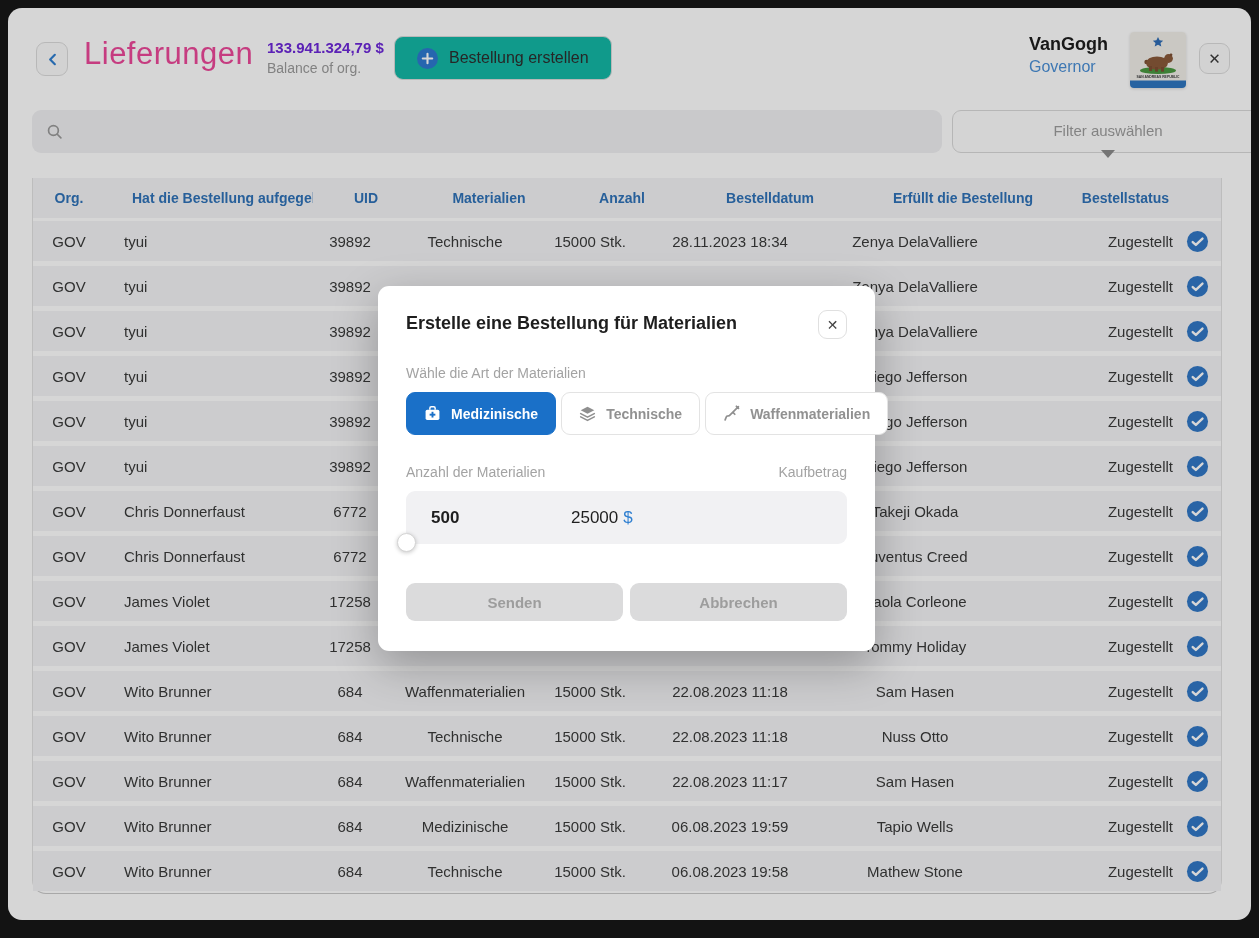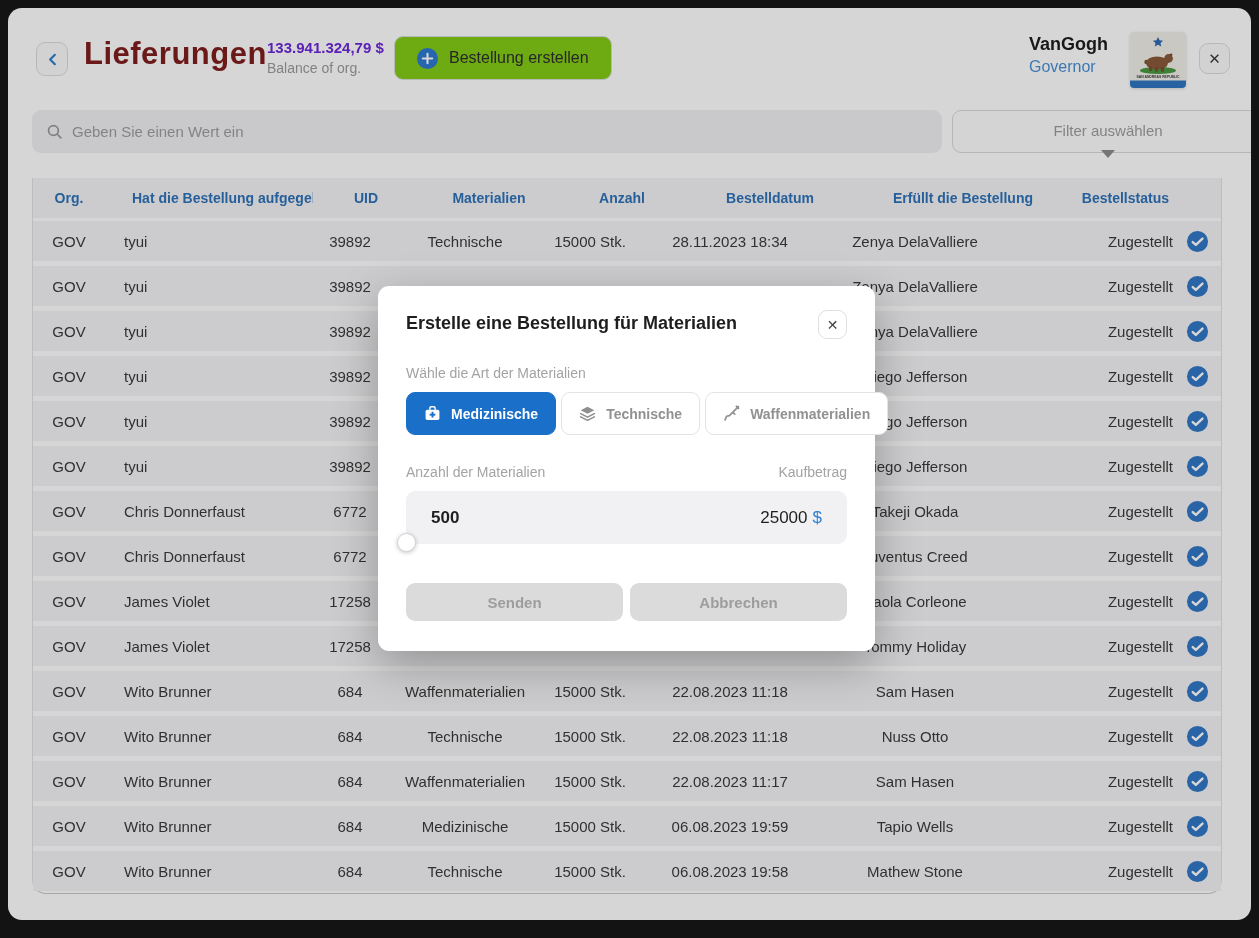--- a/index.html
+++ b/index.html
@@ -6,26 +6,26 @@
   html,body { width:1259px; height:938px; background:#131313; font-family:"Liberation Sans", sans-serif; overflow:hidden; }
 
   .window { position:absolute; left:8px; top:8px; width:1243px; height:912px;
             background:#ffffff; border-radius:14px; overflow:hidden; }
 
   
   .hdr { position:absolute; left:0; top:0; width:100%; height:100px; }
   .back-btn { position:absolute; left:28px; top:34px; width:32px; height:34px;
               background:#fbfbfb; border:1px solid #dcdcdc; border-radius:9px;
               display:flex; align-items:center; justify-content:center; cursor:pointer; }
-  .page-title { position:absolute; left:76px; top:28px; font-size:31px; font-weight:bold; color:#7f1d1d; letter-spacing:.5px; }
+  .page-title { position:absolute; left:76px; top:28px; font-size:31px; font-weight:normal; color:#ec4899; letter-spacing:.5px; }
   .balance-wrap { position:absolute; left:259px; top:31px; }
   .balance-val { font-size:15px; font-weight:bold; color:#6d28d9; }
   .balance-cap { font-size:14px; color:#9b9b9b; margin-top:4px; }
   .create-btn { position:absolute; left:386px; top:28px; height:44px; padding:0 22px;
-                background:#84cc16; border:1px solid #dcdcdc; border-radius:9px;
+                background:#14b8a6; border:1px solid #dcdcdc; border-radius:9px;
                 display:flex; align-items:center; gap:11px; font-size:16px; color:#2e2e2e; cursor:pointer; }
   .user-wrap { position:absolute; right:143px; top:26px; text-align:left; }
   .user-name { font-size:18px; font-weight:bold; color:#1d1d1d; }
   .user-role { font-size:16px; color:#4a8fd6; margin-top:3px; }
   .flag { position:absolute; right:65px; top:24px; width:56px; height:56px; border-radius:4px; overflow:hidden; box-shadow:0 1px 3px rgba(0,0,0,.15); }
   .win-close { position:absolute; right:21px; top:35px; width:31px; height:31px;
                background:#fbfbfb; border:1px solid #dcdcdc; border-radius:9px;
                display:flex; align-items:center; justify-content:center;
                font-size:15px; color:#3a3a3a; cursor:pointer; }
 
@@ -69,21 +69,21 @@
                  display:flex; align-items:center; justify-content:center; font-size:14px; color:#444; cursor:pointer; flex:0 0 auto; }
   .field-label { font-size:14px; color:#a3a3a3; }
   .type-label { margin-top:26px; }
   .type-row { display:flex; gap:5px; margin-top:11px; }
   .type-btn { height:43px; border:1px solid #e3e3e3; border-radius:9px; background:#fff;
               display:flex; align-items:center; gap:10px; padding:0 17px;
               font-size:14px; font-weight:bold; color:#919191; cursor:pointer; white-space:nowrap; }
   .type-btn.selected { background:#1a70c8; border-color:#1a70c8; color:#ffffff; }
   .amount-labels { display:flex; justify-content:space-between; margin-top:29px; }
   .amount-box { position:relative; margin-top:11px; height:53px; background:#f1f1f3; border-radius:9px;
-                display:flex; align-items:center; justify-content:space-between; padding:0 25px; }
+                display:flex; align-items:center; padding:0 25px; }
   .amount-box input { width:140px; border:none; outline:none; background:transparent;
                       font-size:17px; font-weight:bold; color:#1f1f1f; font-family:inherit; }
   .price-wrap { font-size:17px; font-weight:normal; color:#1f1f1f; }
   .price-cur { color:#2f7fd0; margin-left:5px; }
   .slider-handle { position:absolute; left:-9px; bottom:-8px; width:19px; height:19px; border-radius:50%;
                    background:#ffffff; border:1px solid #d4d4d4; box-shadow:0 1px 4px rgba(0,0,0,.22); cursor:grab; }
   .modal-foot { display:flex; gap:7px; margin-top:39px; }
   .foot-btn { flex:1; height:38px; border:none; border-radius:9px; background:#dbdbdc;
               font-size:15px; font-weight:bold; color:#9d9d9d; cursor:pointer; font-family:inherit; }
 
@@ -134,21 +134,20 @@
       </svg>
     </div>
     <div class="win-close">✕</div>
   </div>
 
   <div class="search-box">
     <svg class="ic" width="17" height="17" viewBox="0 0 16 16">
         <circle cx="7" cy="7" r="4.6" stroke="#9a9a9a" stroke-width="1.6" fill="none"></circle>
         <path d="M10.6 10.6 L14 14" stroke="#9a9a9a" stroke-width="1.6" stroke-linecap="round"></path>
       </svg>
-    <input type="text" placeholder="Geben Sie einen Wert ein" style="">
   </div>
   <div class="filter-box">
     <svg class="ic" width="15" height="14" viewBox="0 0 14 13">
         <path d="M1 1h12l-4.6 5.3v5.2l-2.8-1.9V6.3z" fill="#8c8c8c"></path>
       </svg>
     <span class="filter-label">Filter auswählen</span>
     <span class="caret-down"></span>
   </div>
 
   <div class="table-wrap">

